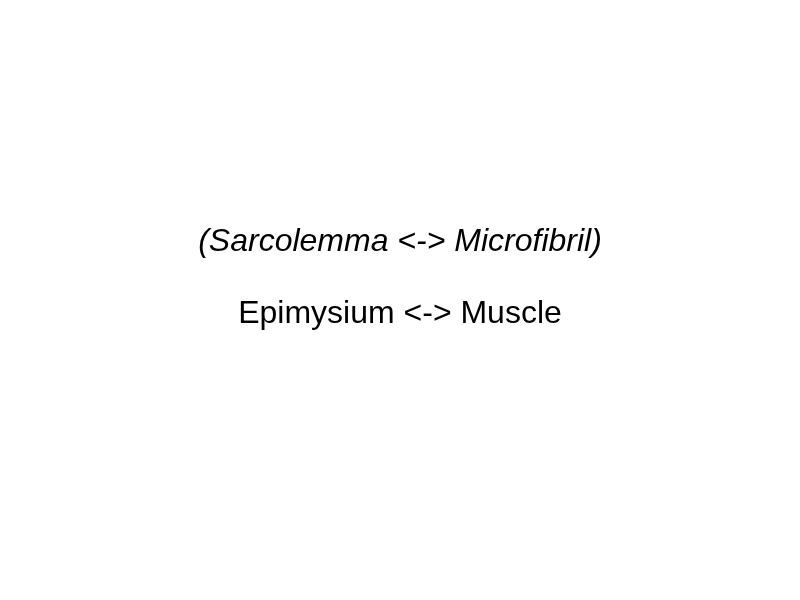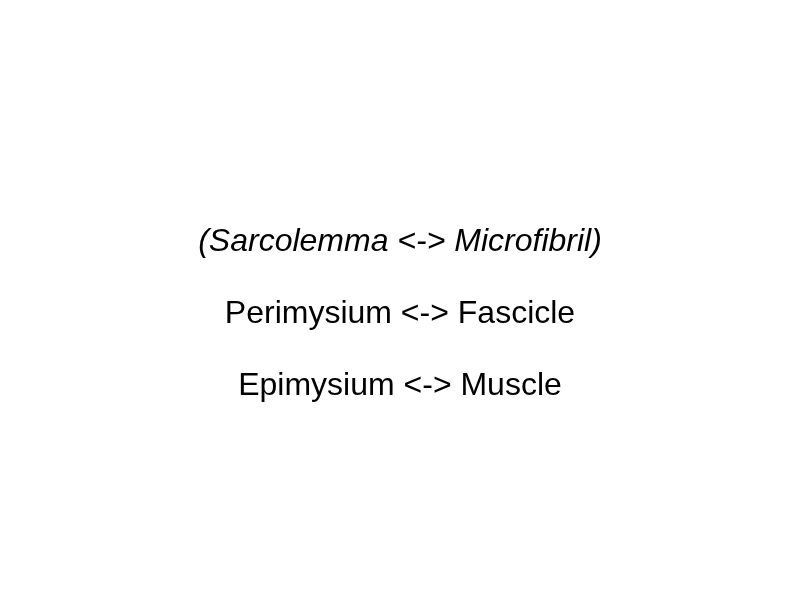--- a/index.html
+++ b/index.html
@@ -71,17 +71,16 @@
   }
 </style>
 </head>
 <body>
 
 <div id="slide" style="background: rgb(255, 255, 255); color: rgb(0, 0, 0);">
 
 
   <div id="body-block">
     <span class="body-line italic">(Sarcolemma &lt;-&gt; Microfibril)</span>
-    <span class="body-line">Perimysium &lt;-&gt; Fascicle</span>
     <span class="body-line">Epimysium &lt;-&gt; Muscle</span>
   </div>
 
 </div>
 
 </body></html>

